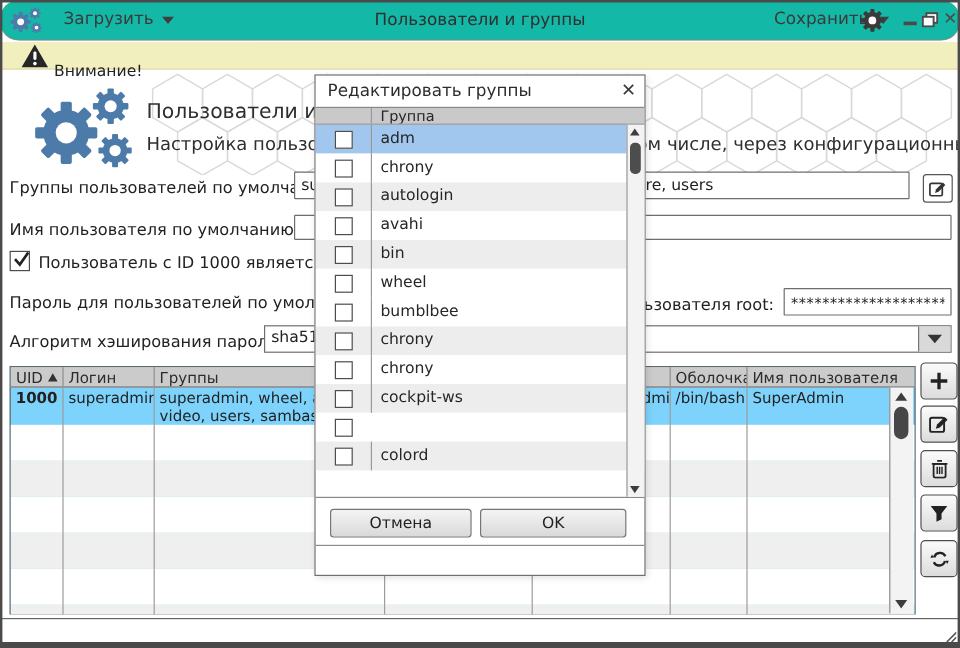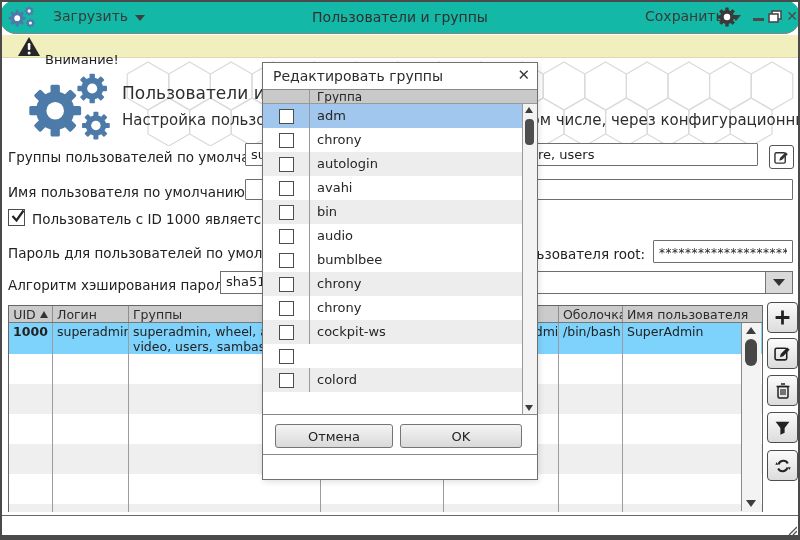--- a/index.html
+++ b/index.html
@@ -456,21 +456,21 @@
           <div class="drow alt">
             <span class="cbwrap">
               <span class="dcb"></span>
             </span>
             <span class="gname">bin</span>
           </div>
           <div class="drow">
             <span class="cbwrap">
               <span class="dcb"></span>
             </span>
-            <span class="gname">audio</span>
+            <span class="gname">wheel</span>
           </div>
           <div class="drow">
             <span class="cbwrap">
               <span class="dcb"></span>
             </span>
             <span class="gname">bumblbee</span>
           </div>
           <div class="drow alt">
             <span class="cbwrap">
               <span class="dcb"></span>

